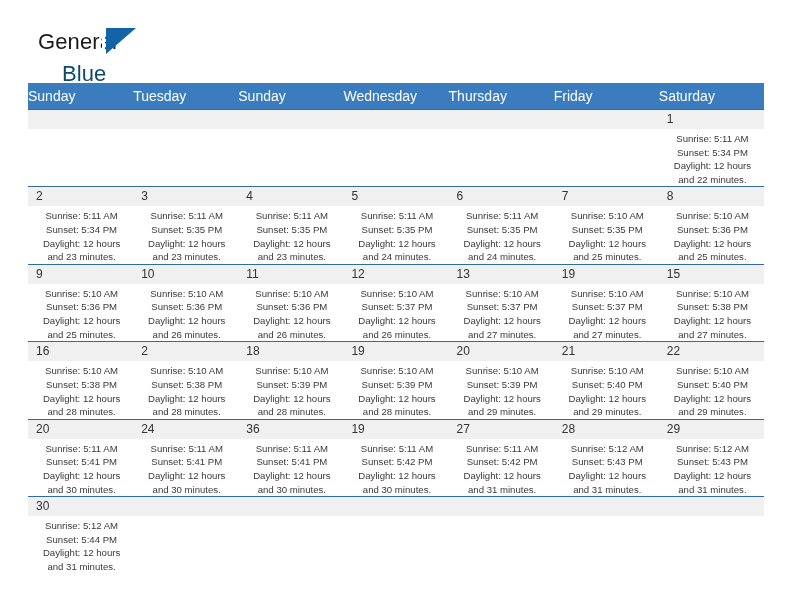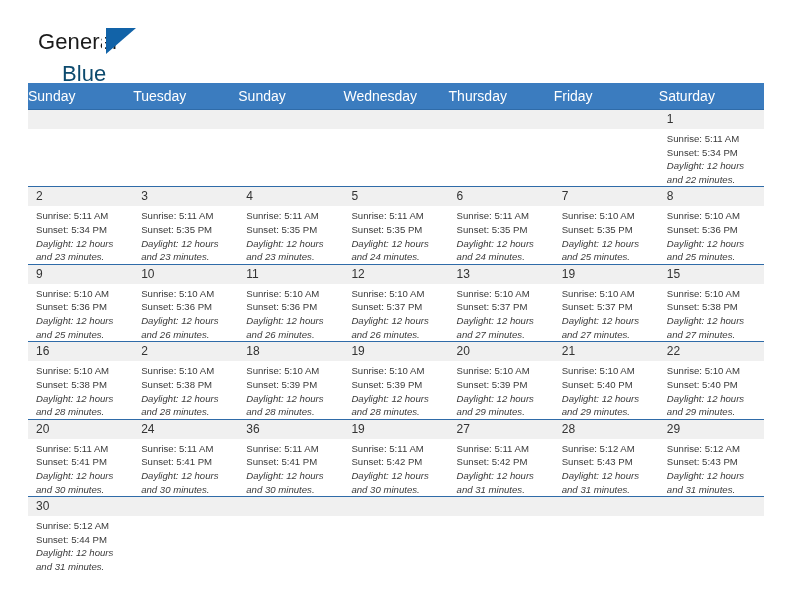--- a/index.html
+++ b/index.html
@@ -51,24 +51,24 @@
   .daynum {
     background: #f0f0f0;
     font-size: 12px; color: #333333;
     padding: 3px 0 3px 8px;
     line-height: 1.15;
     height: 19px;
   }
   td.empty .daynum { background: #f0f0f0; color: transparent; }
   .info {
     padding: 3px 6px 0 8px;
-    font-size: 9.6px; color: #3a3a3a; line-height: 1.42;
+    font-size: 9.6px; color: #3a3a3a; line-height: 1.42; text-align: center;
   }
   .info div { white-space: nowrap; }
-  .info .wrap { white-space: normal; font-style: italic; }
+  .info .wrap { white-space: normal; }
 </style>
 </head>
 <body>
 
 <div class="page">
 
   <div class="top">
 
     <div class="logo">
       <span class="logo-general">General</span>

